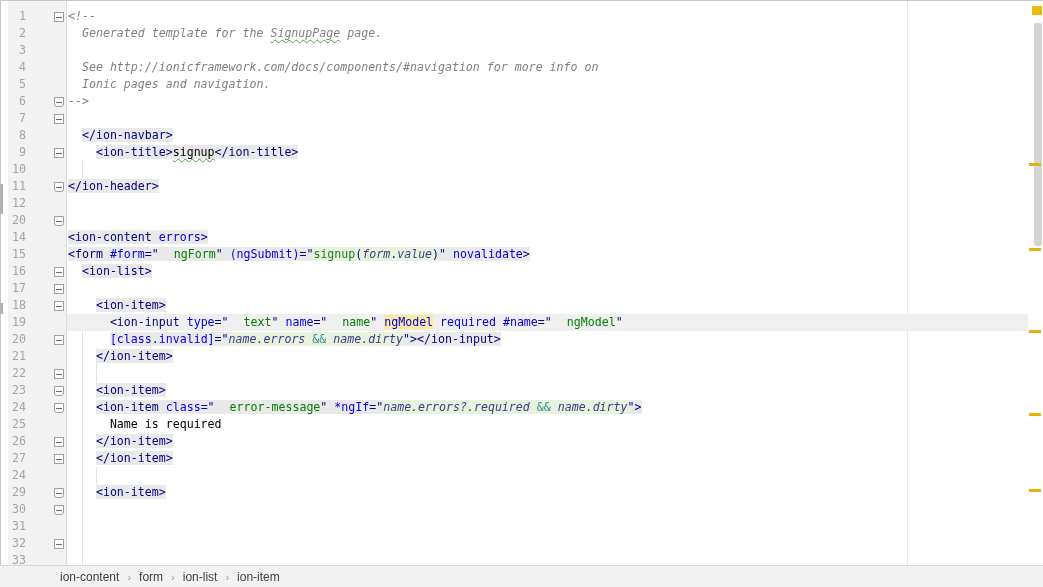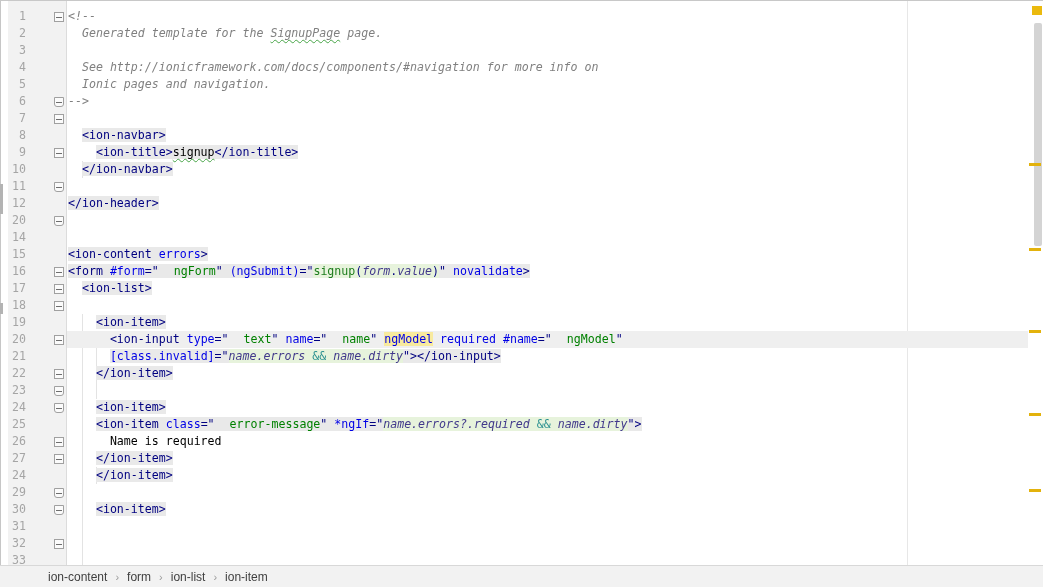--- a/index.html
+++ b/index.html
@@ -51,21 +51,21 @@
   
   .scroll-col{position:absolute;left:1028px;top:0;width:15px;height:564px;background:#ffffff;}
   .insp-square{position:absolute;left:4px;top:5px;width:10px;height:9px;background:#ebba0e;cursor:pointer;}
   .thumb{position:absolute;left:6px;top:22px;width:8px;height:223px;background:#d4d4d4;border-radius:2px;}
   .stripe-mark{position:absolute;left:1px;width:12px;height:3px;background:#e3b20c;cursor:pointer;}
 
   
   .breadcrumbs{position:absolute;left:0;top:564px;width:1043px;height:23px;background:#f2f2f2;
                border-top:1px solid #d8d8d8;box-sizing:border-box;
                font-family:"Liberation Sans", sans-serif;font-size:12px;color:#3f3f3f;
-               display:flex;align-items:center;padding-left:48px;}
+               display:flex;align-items:center;padding-left:60px;}
   .crumb{cursor:default;}
   .crumb-sep{color:#9a9a9a;padding:0 8px;font-size:11px;}
 </style>
 </head>
 <body>
 
 <div class="app">
 
   <div class="editor">
     <div class="gutter">
@@ -192,23 +192,22 @@
     <div class="fold-line"></div>
     <div class="margin-guide" style="left: 907px;"></div>
     <div class="code-lines">
         <div class="line"><span class="tk cm">&lt;!--</span></div>
         <div class="line"><span class="tk cm">  Generated template for the </span><span class="tk cm w">SignupPage</span><span class="tk cm"> page.</span></div>
         <div class="line"></div>
         <div class="line"><span class="tk cm">  See http://ionicframework.com/docs/components/#navigation for more info on</span></div>
         <div class="line"><span class="tk cm">  Ionic pages and navigation.</span></div>
         <div class="line"><span class="tk cm">--&gt;</span></div>
         <div class="line"></div>
-        <div class="line"><span class="tk plain">  </span><span class="tk tag g">&lt;ion-navbar&gt;</span></div>
+        <div class="line"><span class="tk plain">  </span><span class="tk tag g">&lt;/ion-navbar&gt;</span></div>
         <div class="line"><span class="tk plain">    </span><span class="tk tag g">&lt;ion-title&gt;</span><span class="tk txt g w">signup</span><span class="tk tag g">&lt;/ion-title&gt;</span></div>
-        <div class="line"><span class="tk plain">  </span><span class="tk tag g">&lt;/ion-navbar&gt;</span></div>
         <div class="line"></div>
         <div class="line"><span class="tk tag g">&lt;/ion-header&gt;</span></div>
         <div class="line"></div>
         <div class="line"></div>
         <div class="line"><span class="tk tag g">&lt;ion-content </span><span class="tk attr g">errors</span><span class="tk tag g">&gt;</span></div>
         <div class="line"><span class="tk tag g">&lt;form </span><span class="tk attr g">#form</span><span class="tk tag g">="</span><span class="tk str g">ngForm</span><span class="tk tag g">" </span><span class="tk attr g">(ngSubmit)</span><span class="tk tag g">="</span><span class="tk fn e">signup</span><span class="tk tag e">(</span><span class="tk expr e">form</span><span class="tk tag e">.</span><span class="tk expr e">value</span><span class="tk tag e">)</span><span class="tk tag g">" </span><span class="tk attr g">novalidate</span><span class="tk tag g">&gt;</span></div>
         <div class="line"><span class="tk plain">  </span><span class="tk tag g">&lt;ion-list&gt;</span></div>
         <div class="line"></div>
         <div class="line"><span class="tk plain">    </span><span class="tk tag g">&lt;ion-item&gt;</span></div>
         <div class="line caret"><span class="tk plain">      </span><span class="tk tag">&lt;ion-input </span><span class="tk attr">type</span><span class="tk tag">="</span><span class="tk str">text</span><span class="tk tag">" </span><span class="tk attr">name</span><span class="tk tag">="</span><span class="tk str">name</span><span class="tk tag">" </span><span class="tk attr y">ngModel</span><span class="tk plain"> </span><span class="tk attr">required</span><span class="tk plain"> </span><span class="tk attr">#name</span><span class="tk tag">="</span><span class="tk str">ngModel</span><span class="tk tag">"</span></div>

